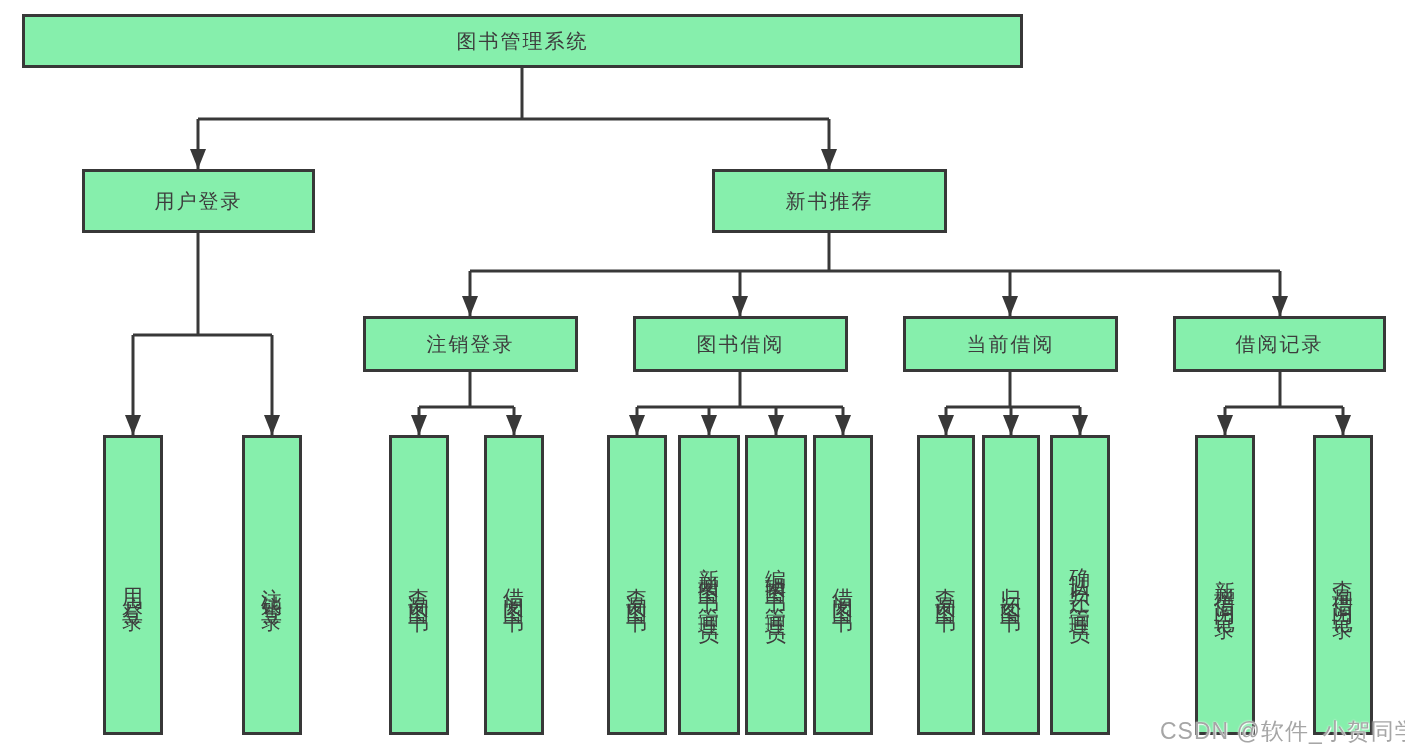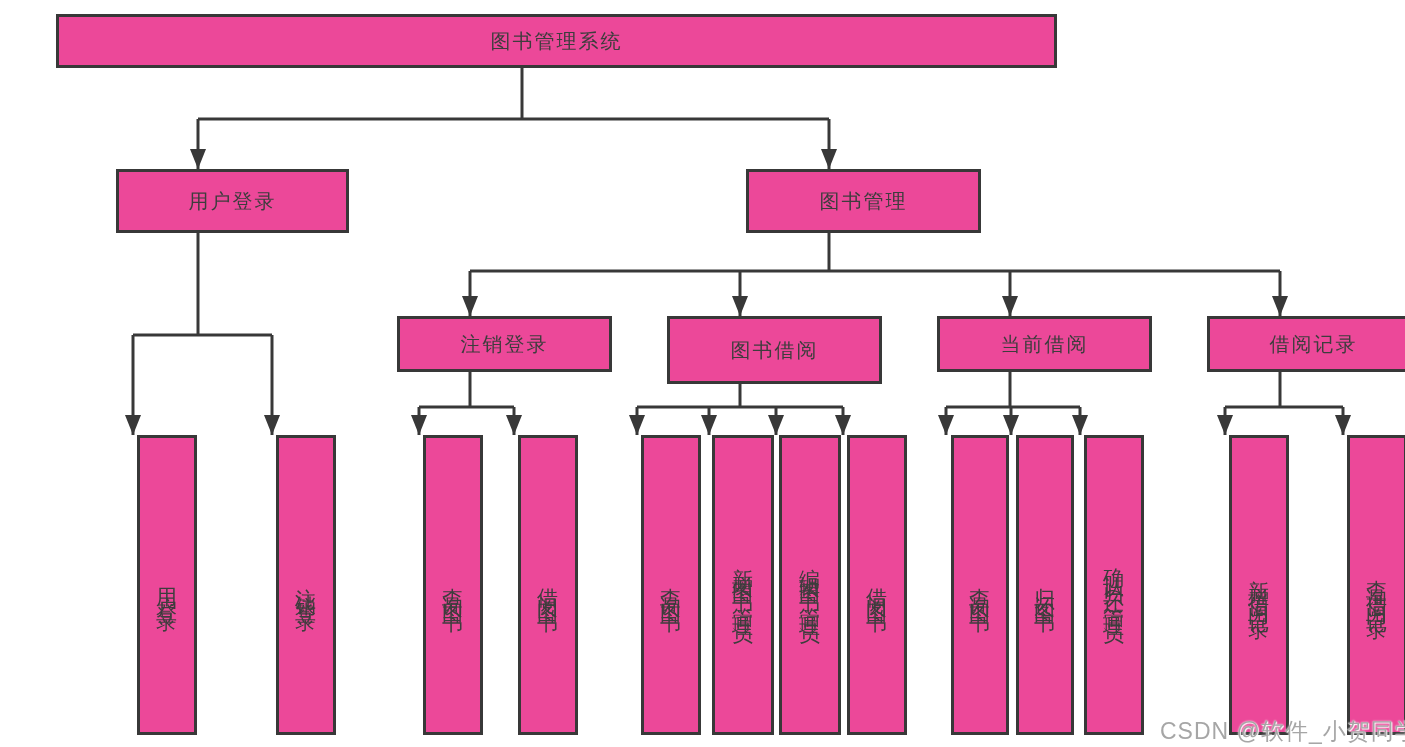--- a/index.html
+++ b/index.html
@@ -16,49 +16,48 @@
     overflow: hidden;
   }
   #connectors {
     position: absolute;
     left: 0; top: 0;
     width: 1405px; height: 747px;
   }
   .node {
     position: absolute;
     box-sizing: border-box;
-    background: #ec4899;
+    background: #86efac;
     border: 3px solid #383838;
     display: flex;
     align-items: center;
     justify-content: center;
     color: #3d3d3d;
     font-size: 20px;
     letter-spacing: 2px;
     z-index: 2;
-    margin-left: 34px;
   }
   .leaf {
     top: 435px;
     height: 300px;
     writing-mode: vertical-rl;
     text-orientation: mixed;
     font-size: 21px;
     letter-spacing: 8px;
     line-height: 1;
     padding-top: 4px;
   }
   
   .n-root { left: 22px;  top: 14px;  width: 1001px; height: 54px; }
   
   .n-user { left: 82px;  top: 169px; width: 233px; height: 64px; }
   .n-mgmt { left: 712px; top: 169px; width: 235px; height: 64px; }
   
   .n-nb { left: 363px;  top: 316px; width: 215px; height: 56px; }
-  .n-bb { left: 633px;  top: 316px; width: 215px; height: 68px; }
+  .n-bb { left: 633px;  top: 316px; width: 215px; height: 56px; }
   .n-cb { left: 903px;  top: 316px; width: 215px; height: 56px; }
   .n-br { left: 1173px; top: 316px; width: 213px; height: 56px; }
   
   .l-a1 { left: 103px;  width: 60px; }
   .l-a2 { left: 242px;  width: 60px; }
   .l-b1 { left: 389px;  width: 60px; }
   .l-b2 { left: 484px;  width: 60px; }
   .l-c1 { left: 607px;  width: 60px; }
   .l-c2 { left: 678px;  width: 62px; }
   .l-c3 { left: 745px;  width: 62px; }
@@ -132,21 +131,21 @@
       <path d="M1280,372 V407"></path>
       <path d="M1225,407 H1343"></path>
       <path d="M1225,407 V435" marker-end="url(#arrow)"></path>
       <path d="M1343,407 V435" marker-end="url(#arrow)"></path>
     </g>
   </svg>
 
   <div class="node n-root">图书管理系统</div>
 
   <div class="node n-user">用户登录</div>
-  <div class="node n-mgmt">图书管理</div>
+  <div class="node n-mgmt">新书推荐</div>
 
   <div class="node n-nb">注销登录</div>
   <div class="node n-bb">图书借阅</div>
   <div class="node n-cb">当前借阅</div>
   <div class="node n-br">借阅记录</div>
 
   <div class="node leaf l-a1">用户登录</div>
   <div class="node leaf l-a2">注销登录</div>
 
   <div class="node leaf l-b1">查询图书</div>

